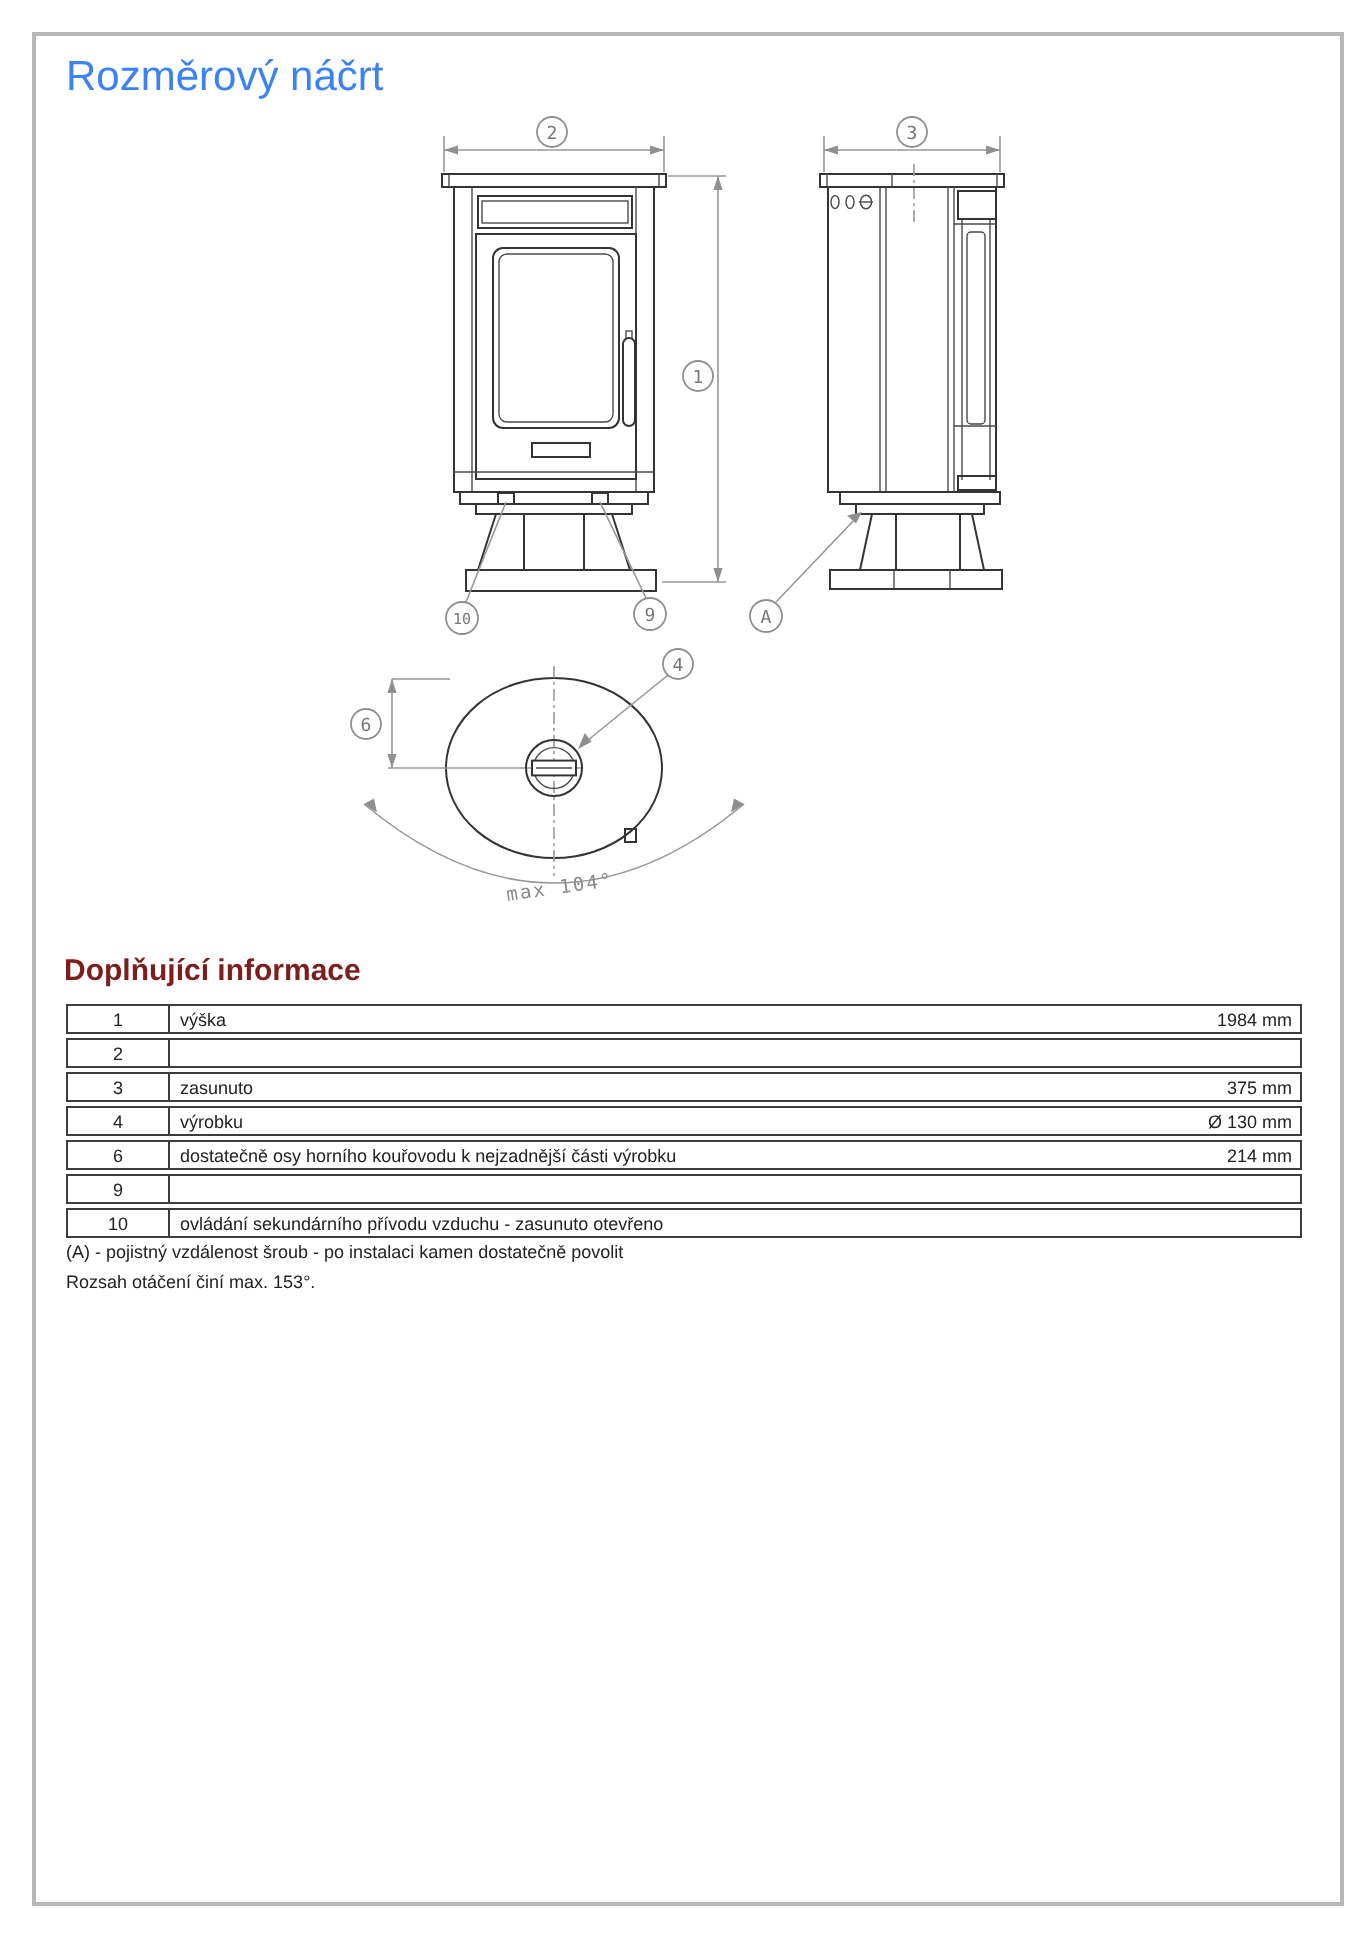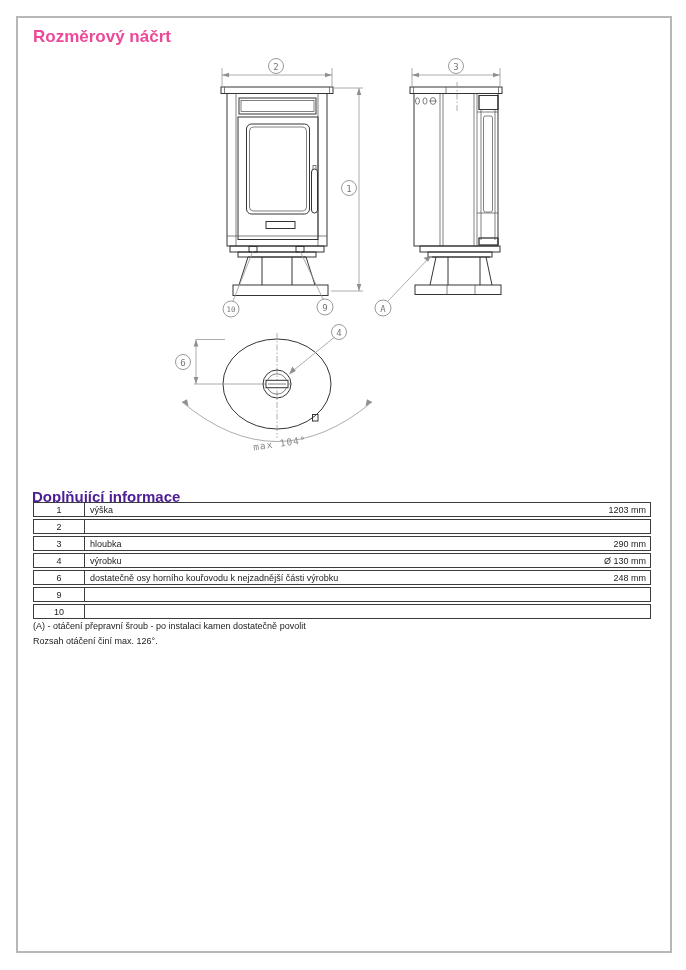--- a/index.html
+++ b/index.html
@@ -1,19 +1,19 @@
 <!DOCTYPE html>
 <html><head>
 <meta charset="utf-8">
 <style>
   html,body{margin:0;padding:0;background:#ffffff;width:686px;height:970px;position:relative;
     font-family:"Liberation Sans","DejaVu Sans",sans-serif;color:#1a1a1a;}
   .page{position:absolute;left:16px;top:16px;width:652px;height:933px;border:2px solid #b7b7b7;background:#fff;}
-  .main-title{position:absolute;left:33px;top:27px;font-size:17px;font-weight:bold;color:#ec4899;}
-  .section-title{position:absolute;left:32px;top:488px;font-size:15px;font-weight:bold;color:#4c1d95;}
+  .main-title{position:absolute;left:33px;top:27px;font-size:21px;font-weight:normal;color:#3b82f6;}
+  .section-title{position:absolute;left:32px;top:477px;font-size:15px;font-weight:bold;color:#7f1d1d;}
   .drawing-svg{position:absolute;left:0;top:0;}
   .info-table{position:absolute;left:33px;top:502px;width:618px;}
   .trow{display:flex;border:1px solid #3c3c3c;margin-bottom:2px;height:13px;align-items:stretch;background:#fff;}
   .tnum{width:50px;border-right:1px solid #3c3c3c;display:flex;align-items:center;justify-content:center;
     font-size:9px;color:#222;}
   .tdesc{flex:1;display:flex;align-items:center;justify-content:space-between;padding:0 4px 0 5px;
     font-size:9px;color:#222;white-space:nowrap;overflow:hidden;}
   .notes{position:absolute;left:33px;top:619px;font-size:9px;color:#222;line-height:15px;}
   
   .obj{stroke:#343434;stroke-width:1;fill:none;}
@@ -177,51 +177,55 @@
   </g>
 </svg>
 
 <div class="section-title">Doplňující informace</div>
 
 <div class="info-table">
   <div class="trow">
     <div class="tnum">1</div>
     <div class="tdesc">
       <span>výška</span>
-      <span>1203 mm</span>
+      <span>1984 mm</span>
     </div>
   </div>
   <div class="trow">
     <div class="tnum">2</div>
   </div>
   <div class="trow">
     <div class="tnum">3</div>
     <div class="tdesc">
-      <span>hloubka</span>
-      <span>290 mm</span>
+      <span>zasunuto</span>
+      <span>375 mm</span>
     </div>
   </div>
   <div class="trow">
     <div class="tnum">4</div>
     <div class="tdesc">
       <span>výrobku</span>
       <span>Ø 130 mm</span>
     </div>
   </div>
   <div class="trow">
     <div class="tnum">6</div>
     <div class="tdesc">
       <span>dostatečně osy horního kouřovodu k nejzadnější části výrobku</span>
-      <span>248 mm</span>
+      <span>214 mm</span>
     </div>
   </div>
   <div class="trow">
     <div class="tnum">9</div>
   </div>
   <div class="trow">
     <div class="tnum">10</div>
+    <div class="tdesc">
+      <span>ovládání sekundárního přívodu vzduchu - zasunuto otevřeno</span>
+      <span></span>
+    </div>
   </div>
 </div>
 
 <div class="notes">
-  <div>(A) - otáčení přepravní šroub - po instalaci kamen dostatečně povolit</div>
-  <div>Rozsah otáčení činí max. 126°.</div>
+  <div>(A) - pojistný vzdálenost šroub - po instalaci kamen dostatečně povolit</div>
+  <div>Rozsah otáčení činí max. 153°.</div>
 </div>
 
 </body></html>

